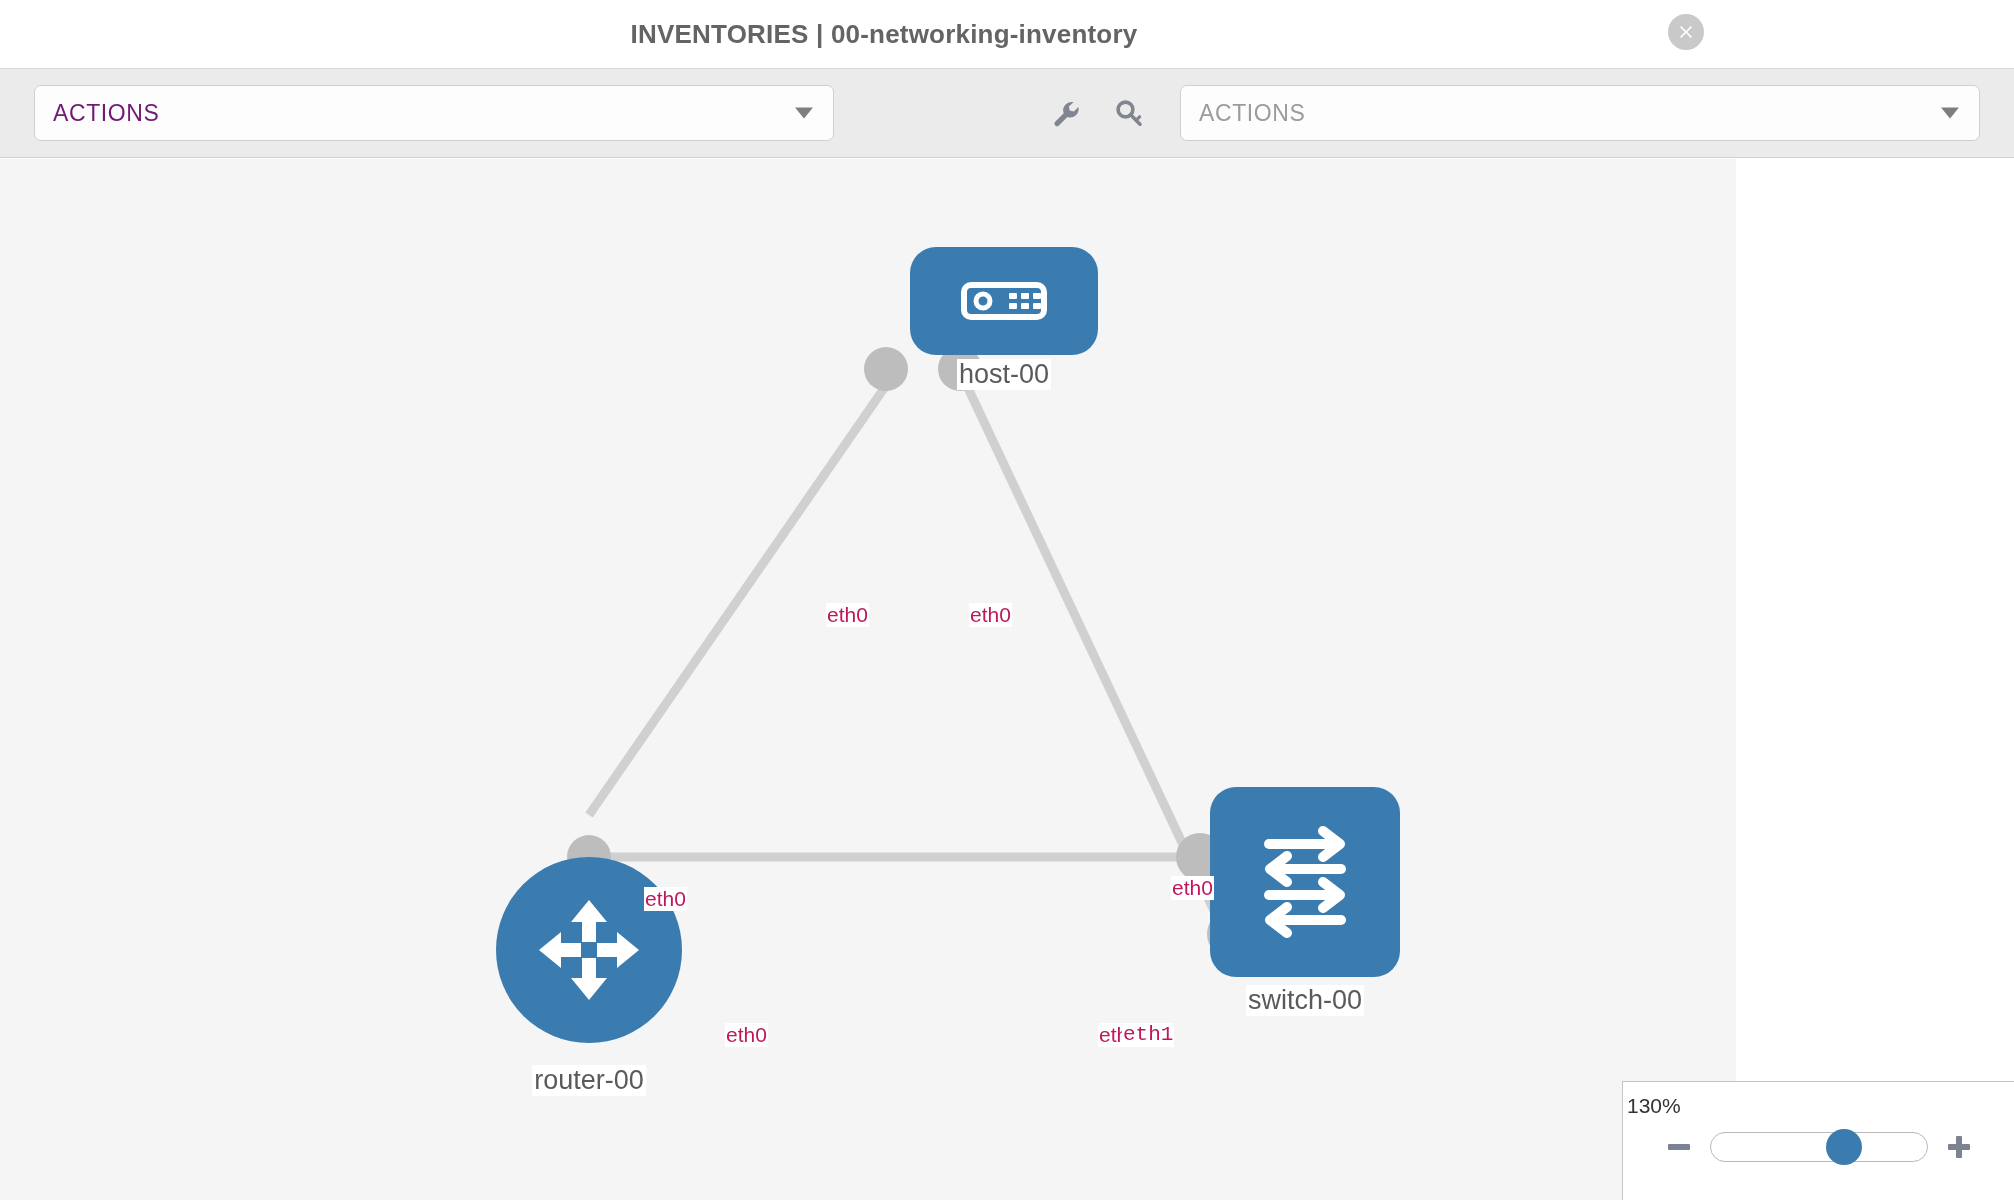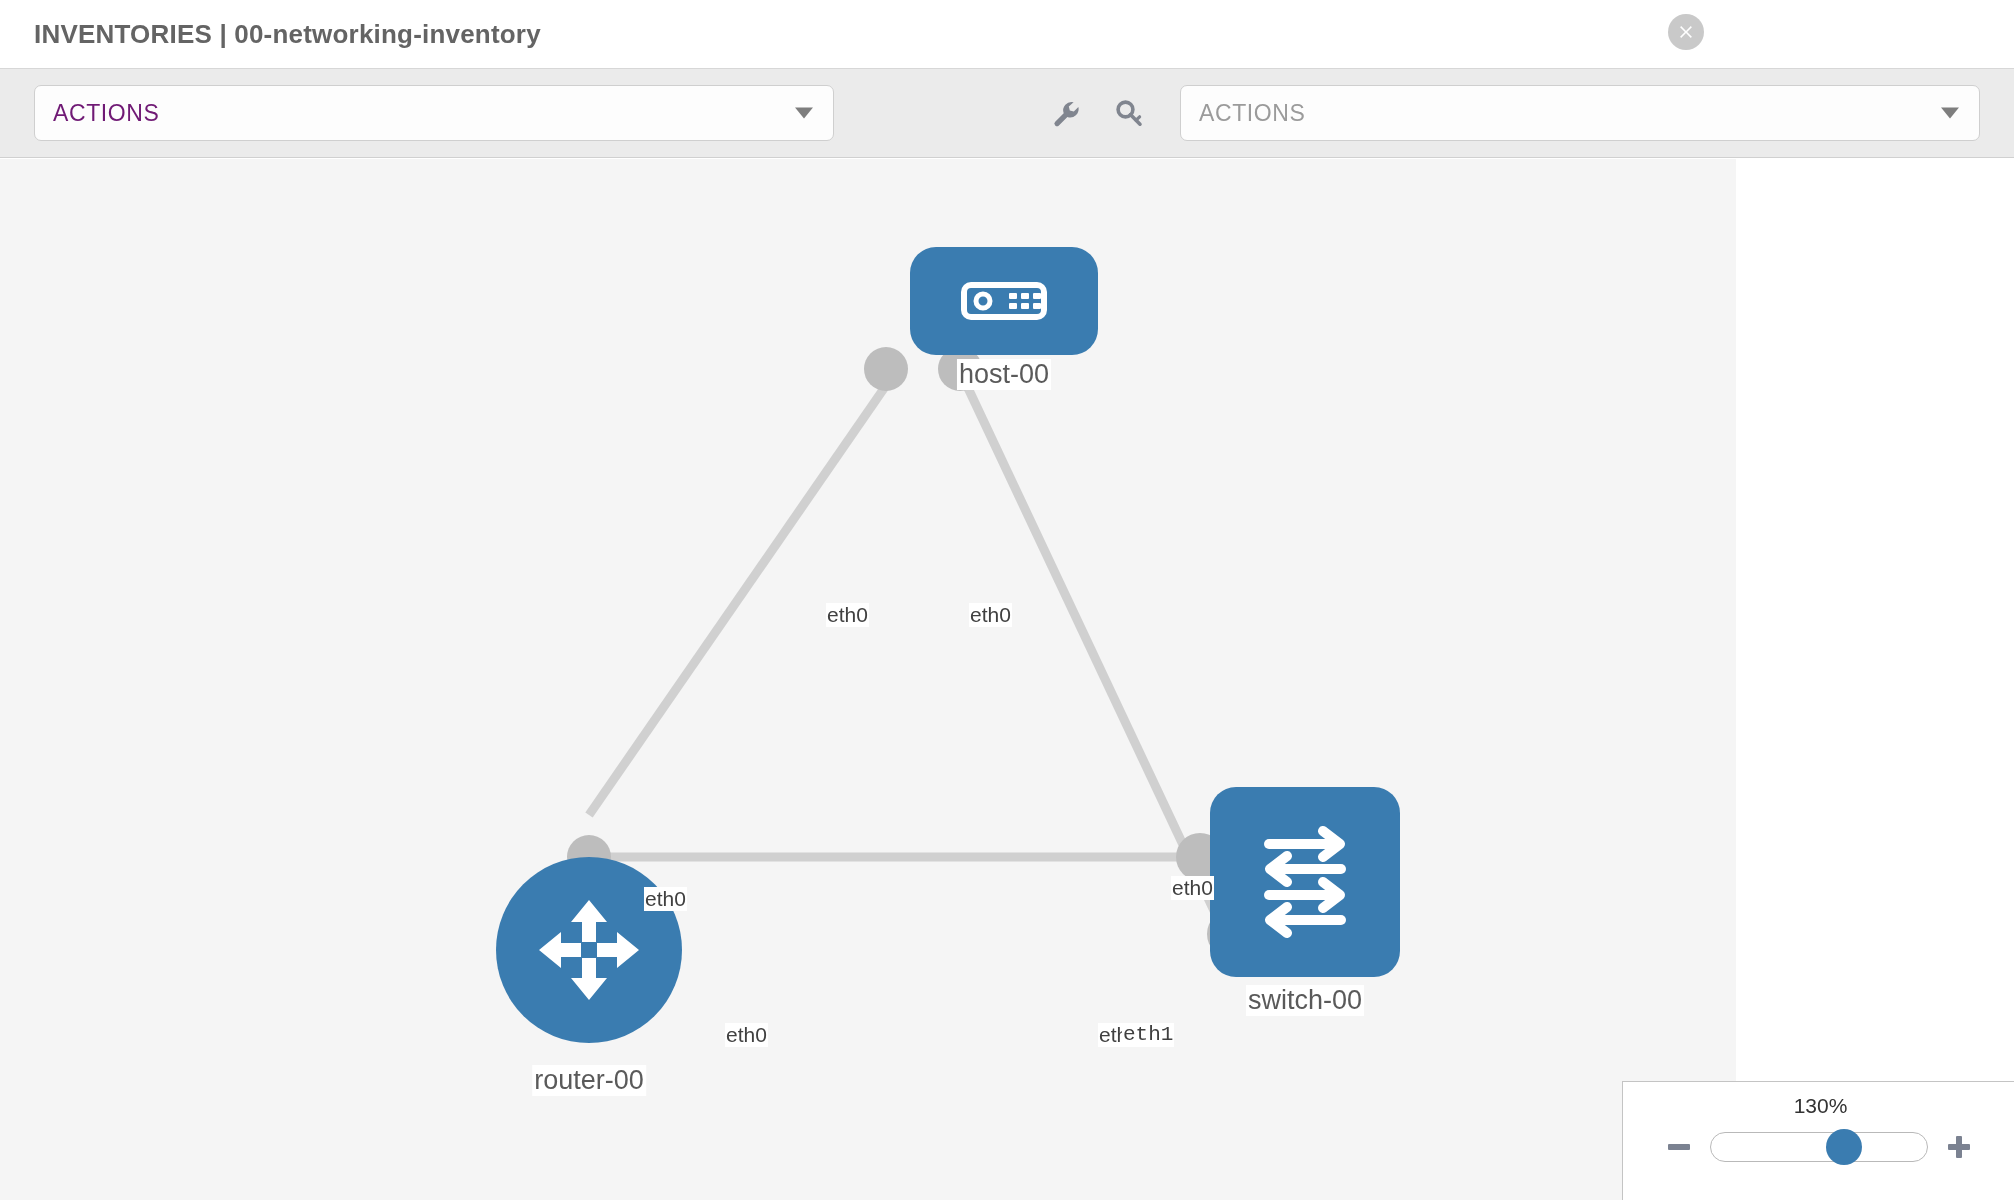--- a/index.html
+++ b/index.html
@@ -8,21 +8,21 @@
     font-family: "Liberation Sans", sans-serif;
     background: #f4f4f4;
     overflow: hidden;
   }
   #app { position: relative; width: 2014px; height: 1200px; background: #ffffff; }
 
   
   .header {
     position: absolute; left: 0; top: 0; width: 1734px; height: 68px;
     background: #ffffff;
-    display: flex; align-items: center;
+    display: flex; align-items: center; justify-content: center;
   }
   .header-title {
     margin-left: 34px;
     font-size: 26px; font-weight: bold; color: #646464;
     letter-spacing: 0.2px; white-space: nowrap;
   }
   .close-btn {
     position: absolute; right: 30px; top: 14px;
     width: 36px; height: 36px; border-radius: 50%;
     background: #c9c9c9;
@@ -99,38 +99,38 @@
   .node-label {
     position: absolute; left: 50%; transform: translateX(-50%);
     white-space: nowrap;
     font-size: 27px; color: #5a5a5a;
     background: #ffffff;
     padding: 0 2px;
   }
 
   .edge-label {
     position: absolute;
-    font-size: 21px; color: #404040;
+    font-size: 21px; color: #be185d;
     background: #ffffff;
     white-space: nowrap;
     padding: 0 1px;
     line-height: 1.15;
   }
 
   
   .zoom-panel {
     position: absolute; left: 1622px; top: 1081px;
     width: 392px; height: 119px;
     background: #ffffff;
     border-top: 1px solid #c4c4c4;
     border-left: 1px solid #c4c4c4;
   }
   .zoom-value {
     position: absolute; left: 4px; right: 0; top: 12px;
-    text-align: center; font-size: 21px; color: #333333;
+    font-size: 21px; color: #333333;
   }
   .zoom-row {
     position: absolute; left: 0; right: 0; top: 50px;
     display: flex; align-items: center; justify-content: center;
   }
   .zoom-minus, .zoom-plus {
     width: 30px; height: 30px; position: relative; cursor: pointer; flex: none;
   }
   .zoom-minus::before, .zoom-plus::before {
     content: ""; position: absolute; left: 4px; top: 12px;

